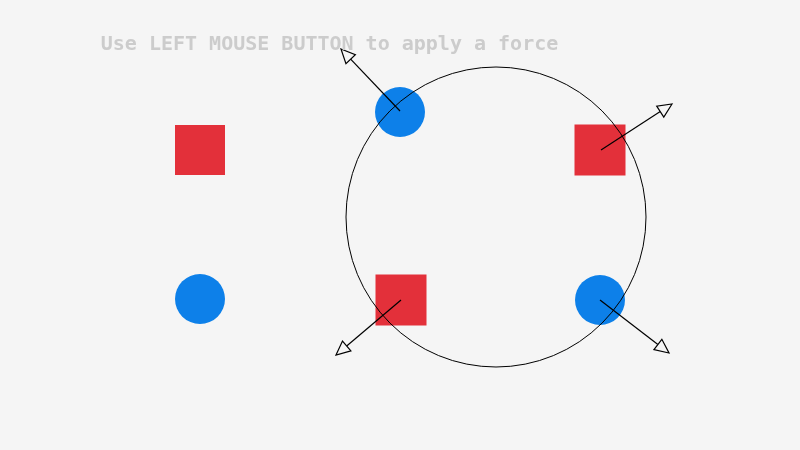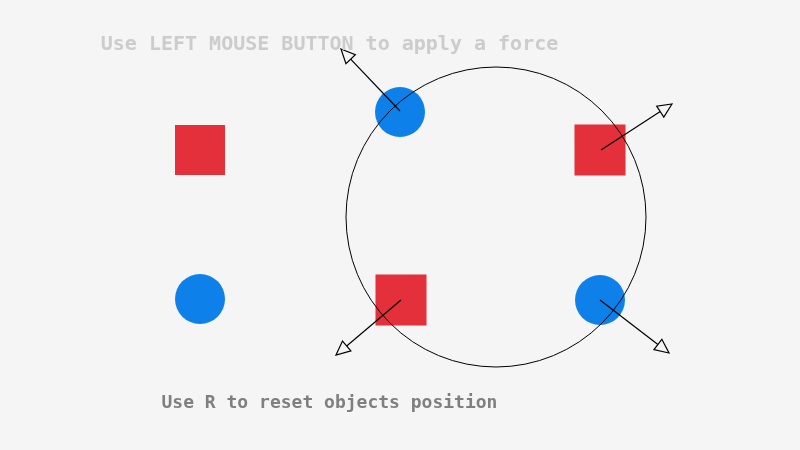--- a/index.html
+++ b/index.html
@@ -61,14 +61,13 @@
       <line x1="601" y1="150" x2="660.2504596839418" y2="111.61237823293908" stroke="#000000" stroke-width="1.2"></line>
       <polygon points="672,104 663.784778149235,117.06752195110893 656.7161412186487,106.15723451476923" fill="#F5F5F5" stroke="#000000" stroke-width="1.2"></polygon>
       <line x1="401" y1="300" x2="346.6874079951676" y2="345.9568086194736" stroke="#000000" stroke-width="1.2"></line>
       <polygon points="336,355 342.48878342563745,340.99479776457434 350.8860325646977,350.9188194743728" fill="#F5F5F5" stroke="#000000" stroke-width="1.2"></polygon>
       <line x1="600" y1="300" x2="657.8972851333184" y2="344.47182771109965" stroke="#000000" stroke-width="1.2"></line>
       <polygon points="669,353 653.9377765706147,349.6266596134875 661.8567936960221,339.3169958087118" fill="#F5F5F5" stroke="#000000" stroke-width="1.2"></polygon>
     </svg>
 
   <div id="instruction-top" class="instruction" style="color: rgb(204, 204, 204);">Use LEFT MOUSE BUTTON to apply a force</div>
 
-  <div id="instruction-bottom" class="instruction" style="color: rgb(127, 127, 127);">Use R to reset objects position</div>
 </div>
 
 </body></html>

